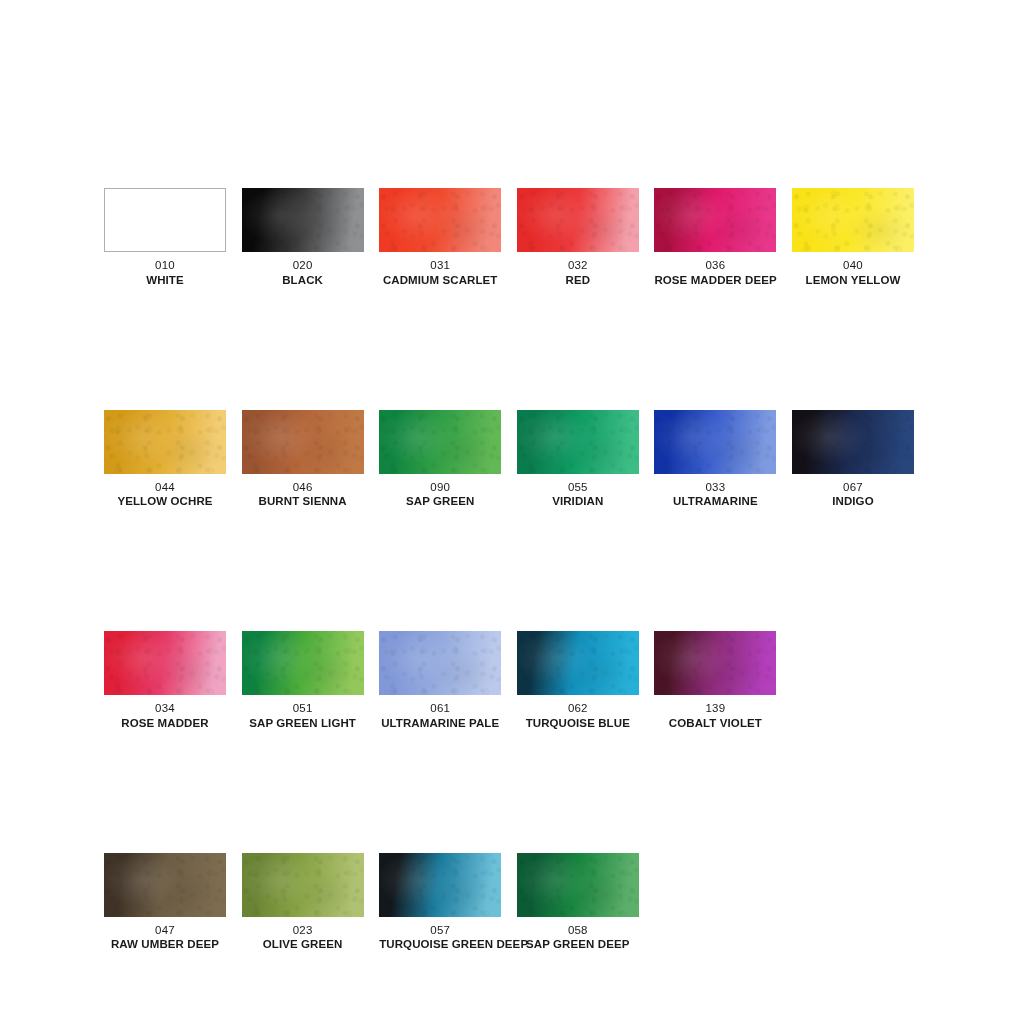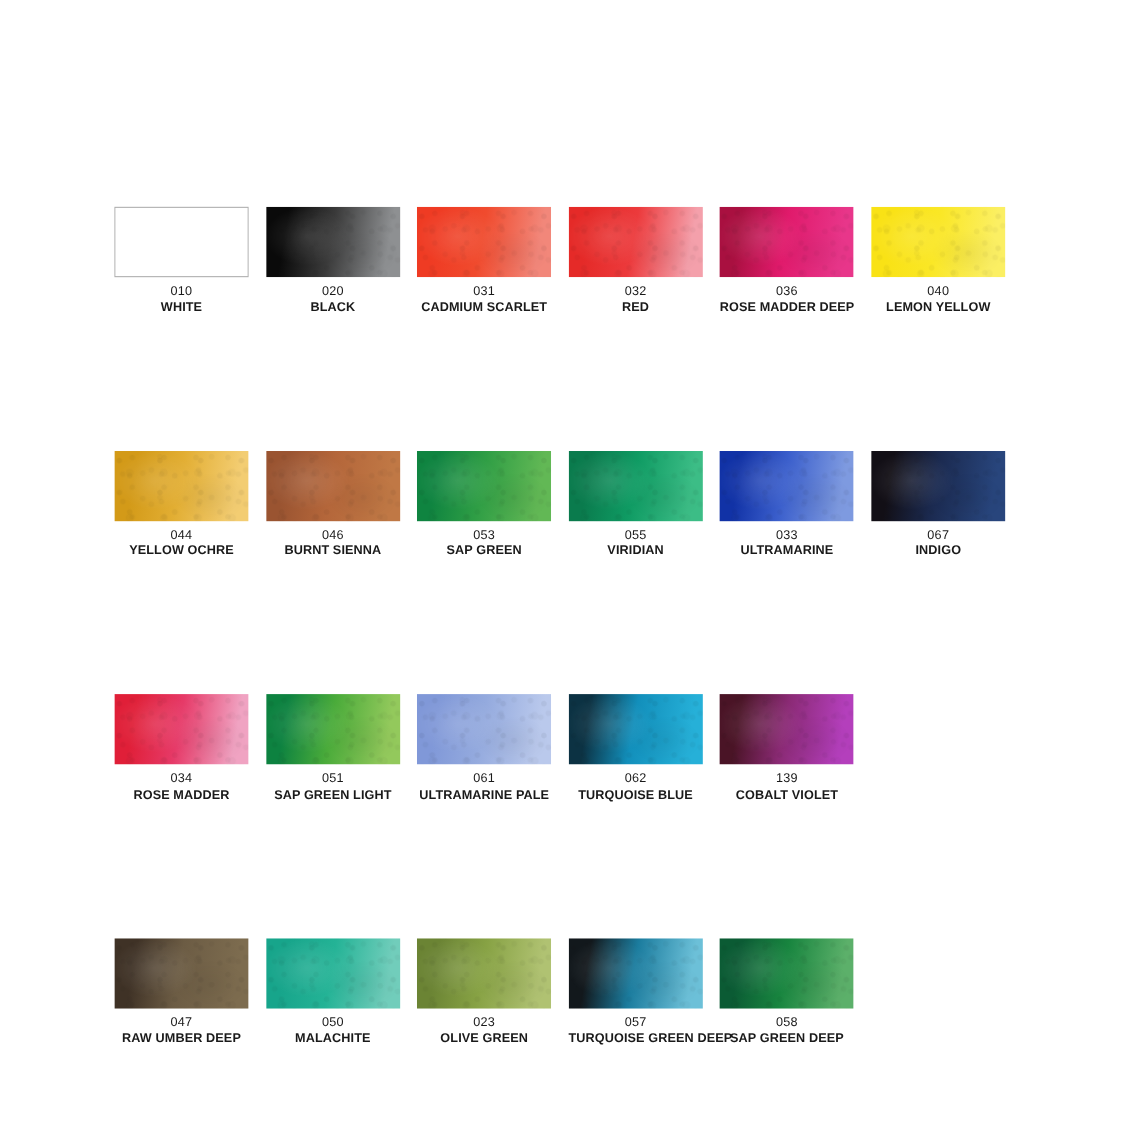--- a/index.html
+++ b/index.html
@@ -190,21 +190,21 @@
             <div class="swatch-name">BURNT SIENNA</div>
           </div>
         </div>
         <div class="swatch-cell">
           <div class="swatch-chip">
             <div class="wash" style="background: linear-gradient(100deg, rgb(15, 132, 64) 0%, rgb(15, 132, 64) 16%, rgb(47, 158, 69) 48%, rgb(98, 184, 85) 88%, rgb(98, 184, 85) 100%);"></div>
             <div class="bloom"></div>
             <div class="grain"></div>
           </div>
           <div class="swatch-caption">
-            <div class="swatch-code">053</div>
+            <div class="swatch-code">090</div>
             <div class="swatch-name">SAP GREEN</div>
           </div>
         </div>
         <div class="swatch-cell">
           <div class="swatch-chip">
             <div class="wash" style="background: linear-gradient(100deg, rgb(10, 123, 77) 0%, rgb(10, 123, 77) 16%, rgb(15, 155, 99) 48%, rgb(60, 189, 134) 88%, rgb(60, 189, 134) 100%);"></div>
             <div class="bloom"></div>
             <div class="grain"></div>
           </div>
           <div class="swatch-caption">
@@ -295,31 +295,20 @@
       <div class="swatch-row">
         <div class="swatch-cell">
           <div class="swatch-chip">
             <div class="wash" style="background: linear-gradient(100deg, rgb(63, 50, 38) 0%, rgb(63, 50, 38) 16%, rgb(108, 92, 68) 48%, rgb(125, 108, 79) 88%, rgb(125, 108, 79) 100%);"></div>
             <div class="bloom"></div>
             <div class="grain"></div>
           </div>
           <div class="swatch-caption">
             <div class="swatch-code">047</div>
             <div class="swatch-name">RAW UMBER DEEP</div>
-          </div>
-        </div>
-        <div class="swatch-cell">
-          <div class="swatch-chip">
-            <div class="wash" style="background: linear-gradient(100deg, rgb(23, 165, 139) 0%, rgb(23, 165, 139) 16%, rgb(36, 179, 150) 48%, rgb(113, 205, 187) 88%, rgb(113, 205, 187) 100%);"></div>
-            <div class="bloom"></div>
-            <div class="grain"></div>
-          </div>
-          <div class="swatch-caption">
-            <div class="swatch-code">050</div>
-            <div class="swatch-name">MALACHITE</div>
           </div>
         </div>
         <div class="swatch-cell">
           <div class="swatch-chip">
             <div class="wash" style="background: linear-gradient(100deg, rgb(107, 132, 52) 0%, rgb(107, 132, 52) 16%, rgb(135, 162, 68) 48%, rgb(176, 194, 114) 88%, rgb(176, 194, 114) 100%);"></div>
             <div class="bloom"></div>
             <div class="grain"></div>
           </div>
           <div class="swatch-caption">
             <div class="swatch-code">023</div>

